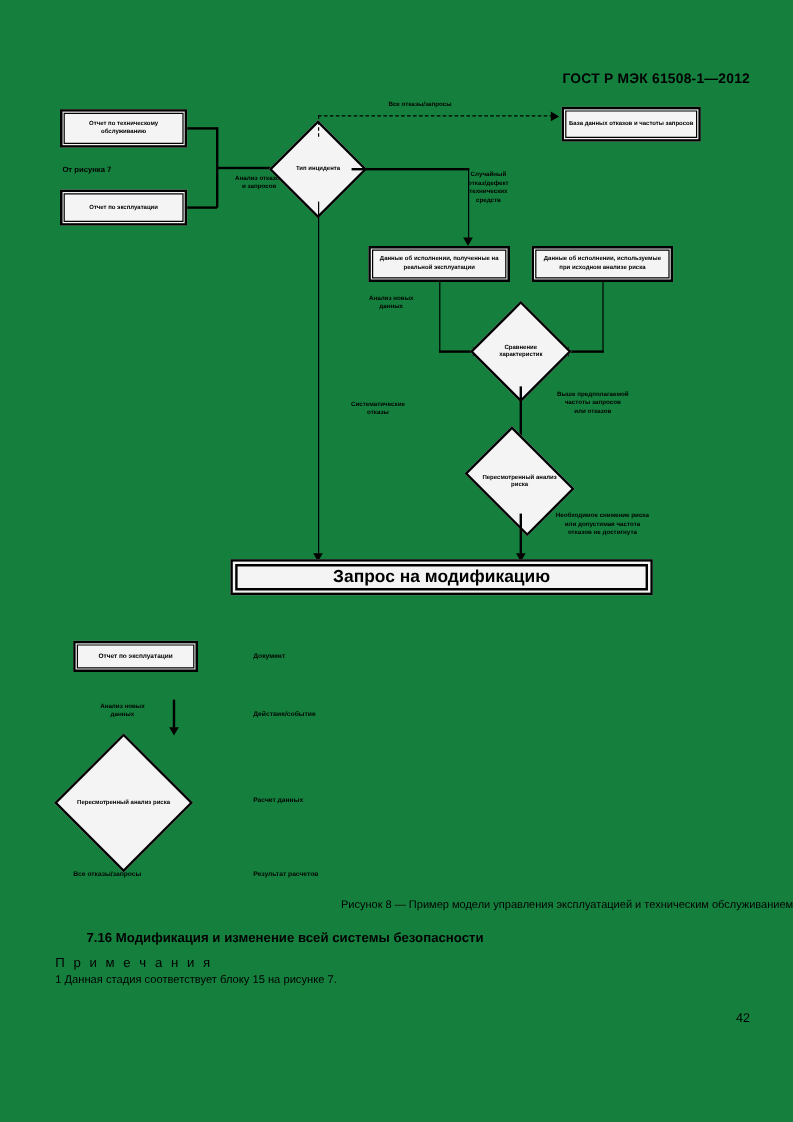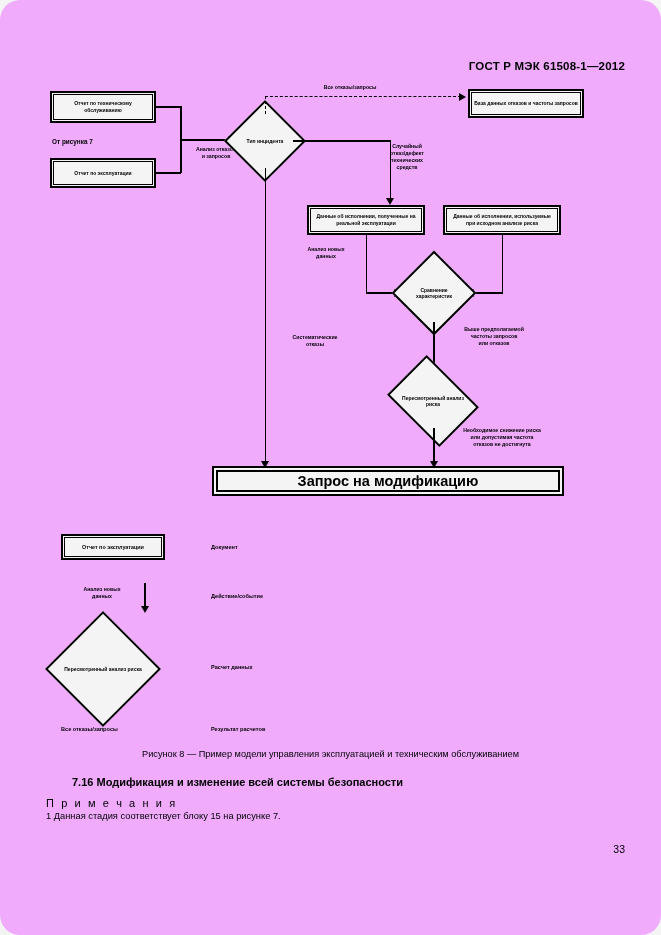--- a/index.html
+++ b/index.html
@@ -6,22 +6,21 @@
   body{
     width:661px;height:935px;
     background:#f4f4f4;
     font-family:"Liberation Sans", sans-serif;
     color:#000;
     overflow:hidden;
     position:relative;
   }
   .page{
     position:absolute;inset:0;
-    background:#f0abfc;
-    border-radius:20px;
+    background:#15803d;
   }
   
   .std-header{
     position:absolute;top:60px;right:36px;
     font-size:11.5px;font-weight:bold;letter-spacing:.2px;
     white-space:nowrap;
   }
   
   .figure{
     position:absolute;left:0;top:0;width:661px;height:760px;
@@ -41,21 +40,21 @@
   .box.inner-line{
     box-shadow:inset 0 0 0 1px #f4f4f4, inset 0 0 0 2px #000;
   }
   .bigbox{
     position:absolute;
     border:2px solid #000;
     box-shadow:inset 0 0 0 2px #f4f4f4, inset 0 0 0 4px #000;
     background:#f4f4f4;
     box-sizing:border-box;
     display:flex;align-items:center;justify-content:center;
-    font-size:14.5px;font-weight:bold;margin-left:20px;
+    font-size:14.5px;font-weight:bold;
   }
   
   .diamond{
     position:absolute;
     box-sizing:border-box;
   }
   .diamond .shape{
     position:absolute;inset:0;
     background:#f4f4f4;
     border:2px solid #000;
@@ -108,21 +107,21 @@
     display:flex;align-items:center;justify-content:center;
     font-size:5.4px;font-weight:bold;
   }
   .legend-txt{
     position:absolute;
     font-size:5.6px;font-weight:bold;
   }
   
   .fig-caption{
     position:absolute;left:0;right:0;top:749px;
-    text-align:center;font-size:9.2px;
+    text-align:right;font-size:9.2px;
   }
   .sect-title{
     position:absolute;left:72px;top:776px;
     font-size:11px;font-weight:bold;
   }
   .notes-hdr{
     position:absolute;left:46px;top:797px;
     font-size:11px;letter-spacing:2.1px;
   }
   .note-1{
@@ -239,15 +238,15 @@
 
     <div class="legend-txt" style="left:61px;top:726px;">Все отказы/запросы</div>
     <div class="legend-txt" style="left:211px;top:726px;">Результат расчетов</div>
 
   </div>
 
   <div class="fig-caption">Рисунок 8 — Пример модели управления эксплуатацией и техническим обслуживанием</div>
   <div class="sect-title">7.16  Модификация и изменение всей системы безопасности</div>
   <div class="notes-hdr">П р и м е ч а н и я</div>
   <div class="note-1">1 Данная стадия соответствует блоку 15 на рисунке 7.</div>
-  <div class="pageno">33</div>
+  <div class="pageno">42</div>
 
 </div>
 
 </body></html>

